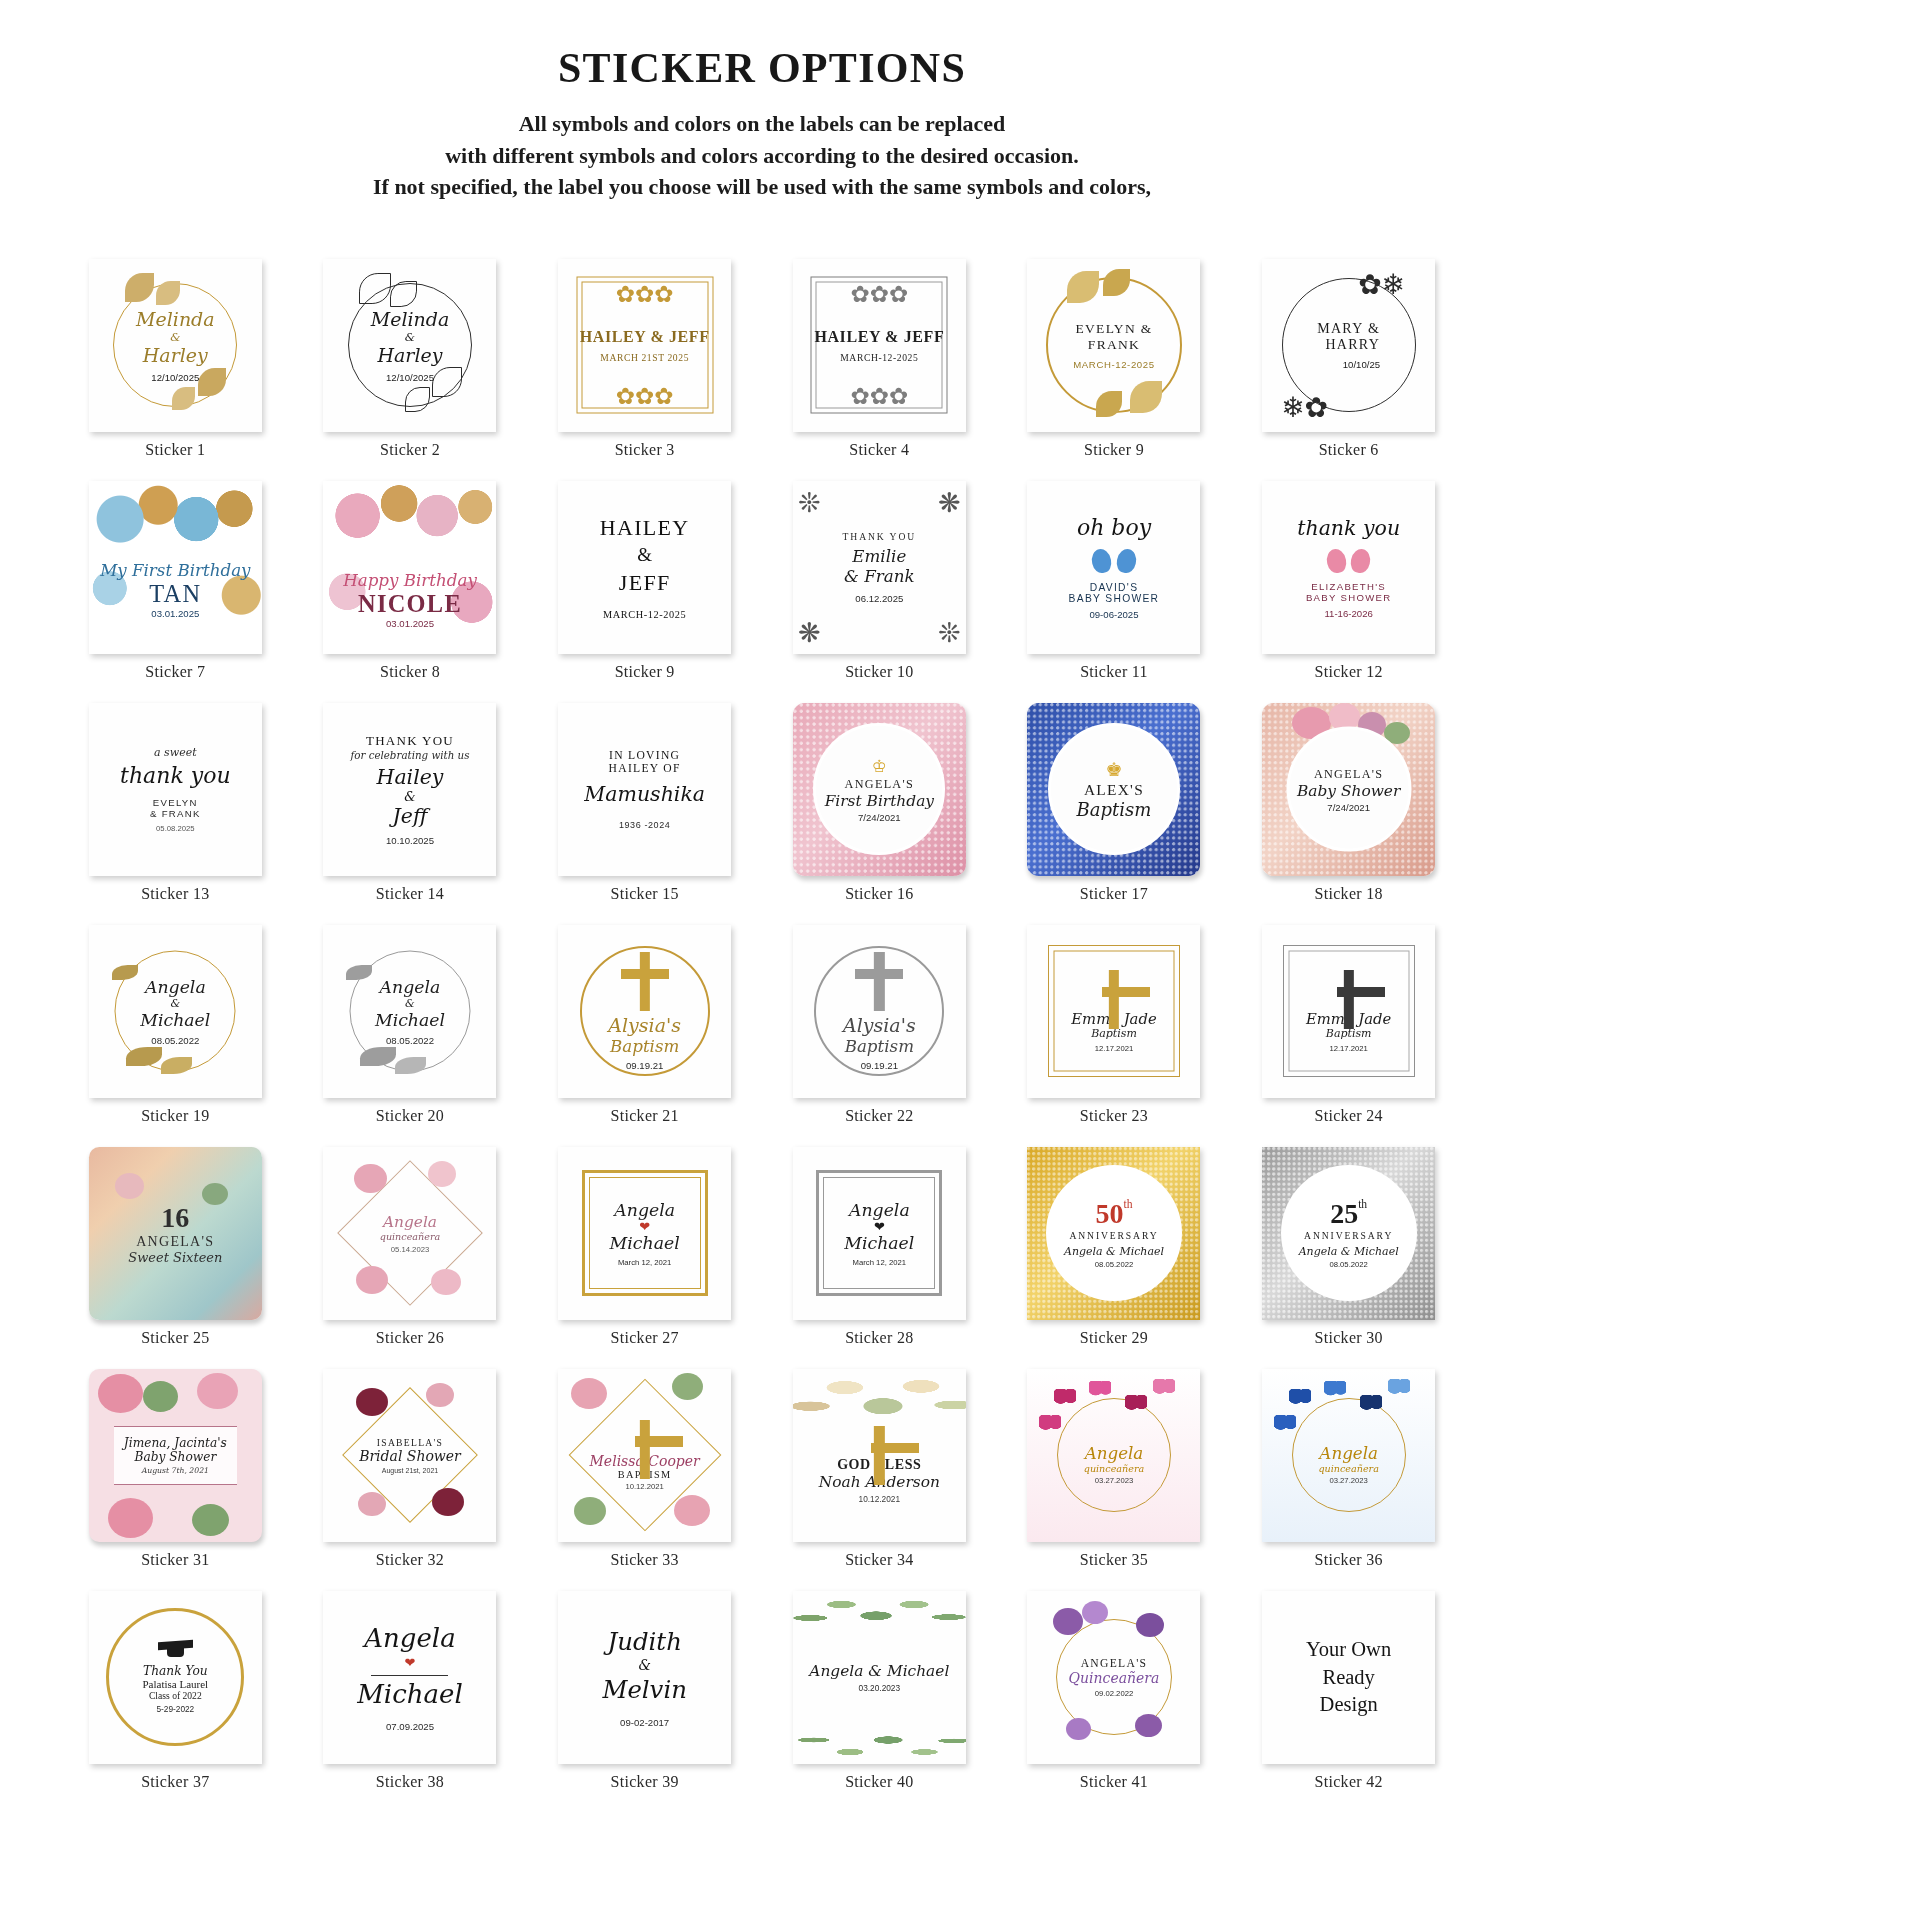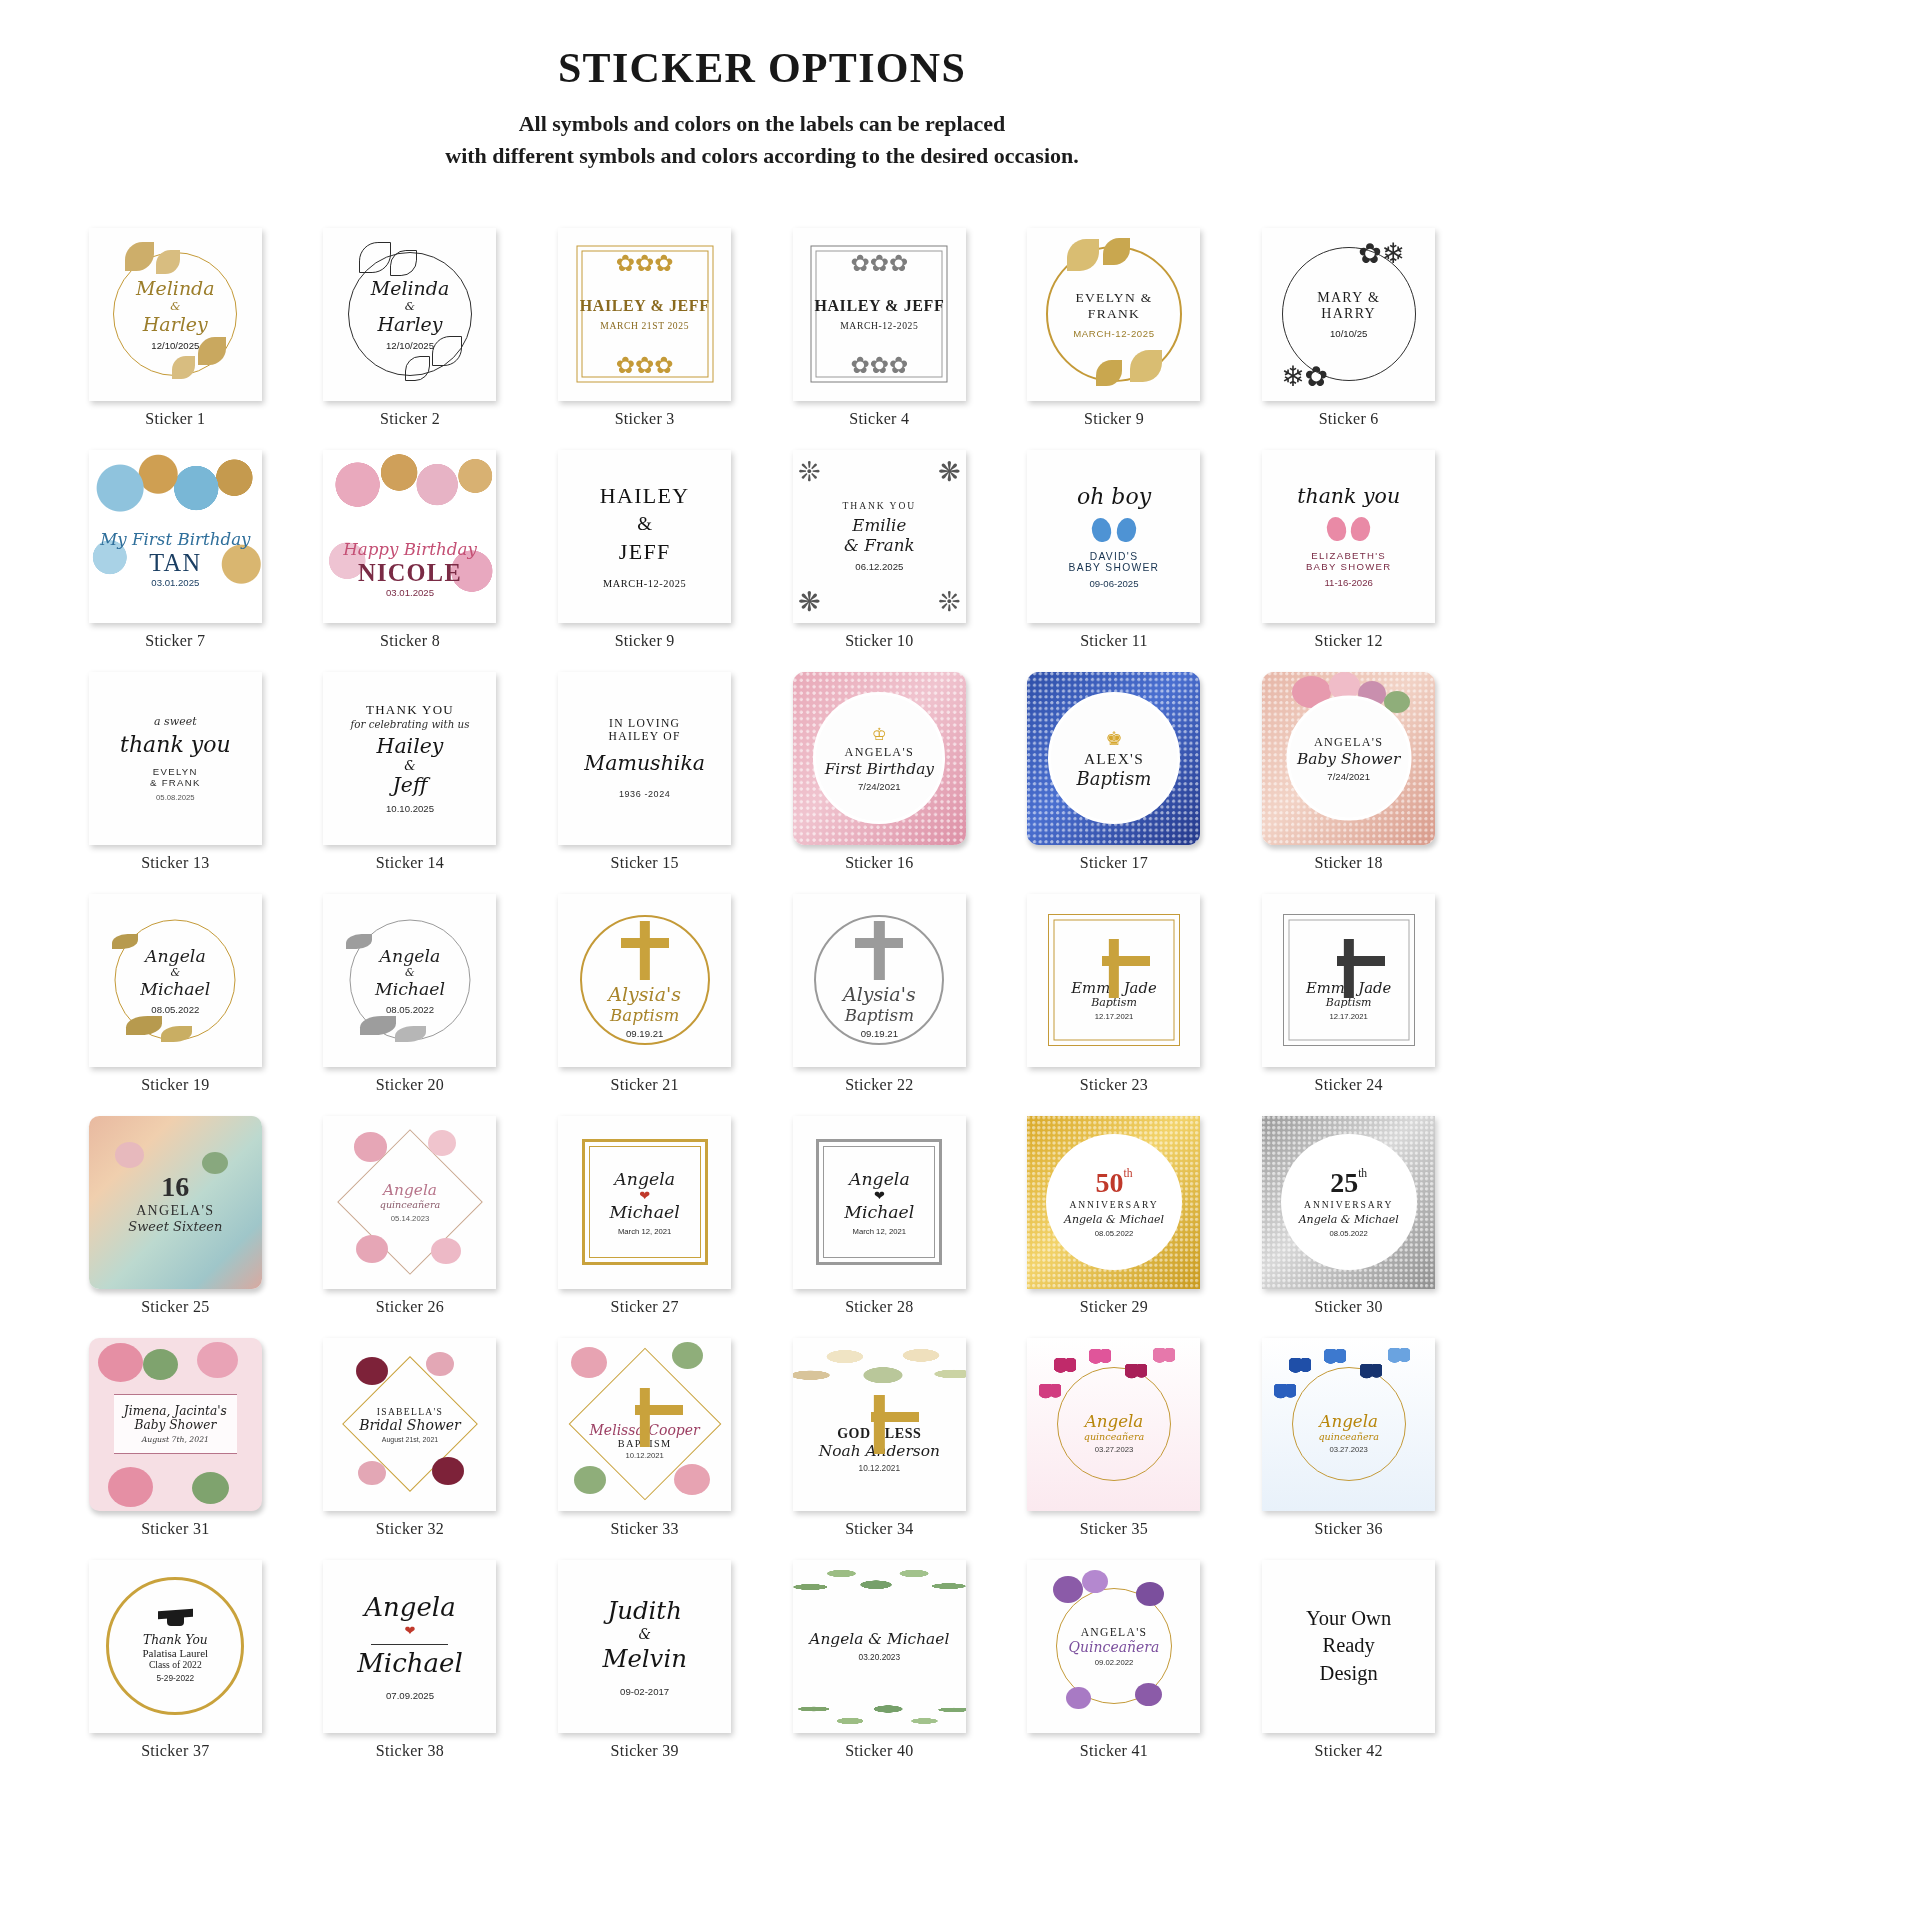--- a/index.html
+++ b/index.html
@@ -197,20 +197,21 @@
 </head>
 <body>
 
 <div class="page">
 
   <div class="title">STICKER OPTIONS</div>
 
   <div class="subtitle">
     <div>All symbols and colors on the labels can be replaced</div>
     <div>with different symbols and colors according to the desired occasion.</div>
+    <div>If  not specified, the label you choose will be used with the same symbols and colors,</div>
   </div>
 
   <div class="grid">
 
     <div class="cell">
       <div class="tile">
         <div class="tile-inner">
           <div class="ring gold" style="width:122px;height:122px;"></div>
           <div class="leaf" style="width:29.5px;height:29.5px;background:#cdae6a;top:14px;left:36px;"></div>
           <div class="leaf" style="width:24.4px;height:24.4px;background:#d8bd80;top:22px;left:67px;"></div>
@@ -295,21 +296,21 @@
       </div>
       <div class="caption">Sticker 9</div>
     </div>
 
     <div class="cell">
       <div class="tile">
         <div class="tile-inner">
           <div class="ring dk" style="width:132px;height:132px;"></div>
           <div style="position:absolute;top:9px;left:96px;color:#2b2b2b;font-size:28px;">✿❄</div>
           <div style="position:absolute;bottom:7.7px;left:19px;color:#2b2b2b;font-size:28px;">❄✿</div>
-          <div style="position:relative;z-index:2;">
+          <div style="position:relative;z-index:2;text-align:right;">
             <div class="serif" style="font-size:14px;letter-spacing:1.3px;color:#1d1d1d;">MARY &amp;</div>
             <div class="serif" style="font-size:14px;letter-spacing:1.3px;color:#1d1d1d;">HARRY</div>
             <div class="sans tiny dark" style="margin-top:6.4px;">10/10/25</div>
           </div>
         </div>
       </div>
       <div class="caption">Sticker 6</div>
     </div>
 
     <div class="cell">

